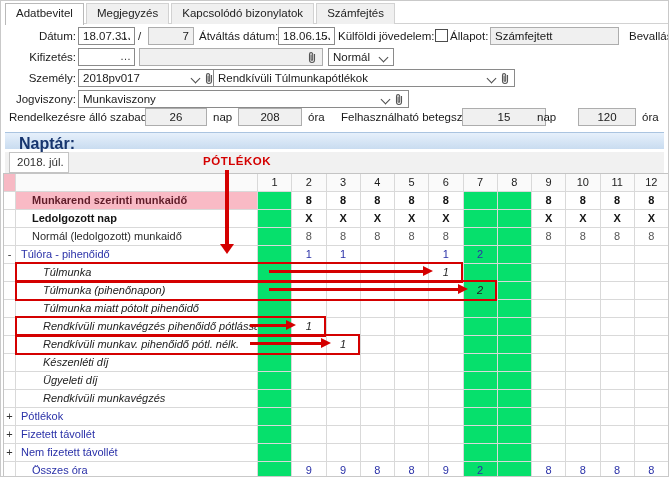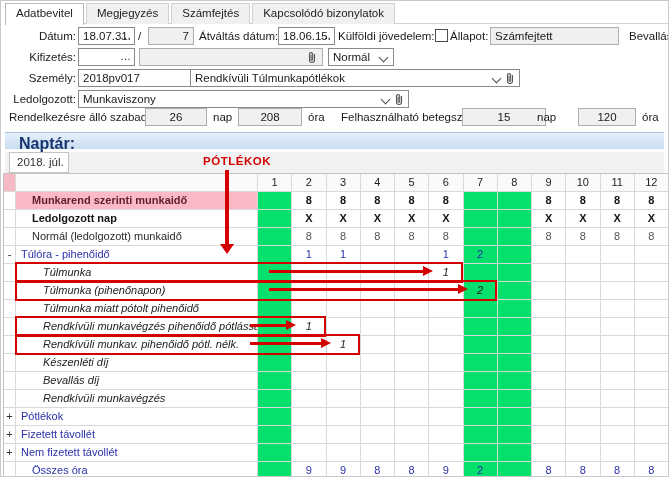--- a/index.html
+++ b/index.html
@@ -77,22 +77,22 @@
                   border-left:10px solid #d40000; }
 </style>
 </head>
 <body>
 
 <div class="window">
 
   <div class="tabbar">
     <div class="tab active">Adatbevitel</div>
     <div class="tab">Megjegyzés</div>
+    <div class="tab">Kapcsolódó bizonylatok</div>
     <div class="tab">Számfejtés</div>
-    <div class="tab">Kapcsolódó bizonylatok</div>
   </div>
 
   <div class="form">
 
     <span class="flabel" style="left:8px;top:6px;width:67px">Dátum:</span>
     <div class="field" style="left:77px;top:3px;width:57px;padding-right:14px">
       <span>18.07.31.</span>
       <span class="dots">…</span>
     </div>
     <span class="flabel" style="left:137px;top:6px">/</span>
@@ -125,29 +125,29 @@
     </div>
 
     <span class="flabel" style="left:8px;top:48px;width:67px">Személy:</span>
     <div class="field" style="left:77px;top:45px;width:141px;padding-right:34px">
       <span>2018pv017</span>
       <span class="chev" style="right:19px"></span>
       <svg class="clip" style="right:4px" width="10" height="13" viewBox="0 0 10 13">
           <path d="M7.5 3v6a2.5 2.5 0 0 1-5 0V3.2a1.6 1.6 0 0 1 3.2 0v5.3a.8.8 0 0 1-1.6 0V3.5" fill="none" stroke="#555" stroke-width="1.1"></path>
         </svg>
     </div>
-    <div class="field" style="left:189px;top:45px;width:330px;padding-right:34px">
+    <div class="field" style="left:212px;top:45px;width:302px;padding-right:34px">
       <span>Rendkívüli Túlmunkapótlékok</span>
       <span class="chev" style="right:19px"></span>
       <svg class="clip" style="right:4px" width="10" height="13" viewBox="0 0 10 13">
           <path d="M7.5 3v6a2.5 2.5 0 0 1-5 0V3.2a1.6 1.6 0 0 1 3.2 0v5.3a.8.8 0 0 1-1.6 0V3.5" fill="none" stroke="#555" stroke-width="1.1"></path>
         </svg>
     </div>
 
-    <span class="flabel" style="left:8px;top:69px;width:67px">Ledolgozott:</span>
+    <span class="flabel" style="left:8px;top:69px;width:67px">Jogviszony:</span>
     <div class="field" style="left:77px;top:66px;width:331px;padding-right:34px">
       <span>Munkaviszony</span>
       <span class="chev" style="right:19px"></span>
       <svg class="clip" style="right:4px" width="10" height="13" viewBox="0 0 10 13">
           <path d="M7.5 3v6a2.5 2.5 0 0 1-5 0V3.2a1.6 1.6 0 0 1 3.2 0v5.3a.8.8 0 0 1-1.6 0V3.5" fill="none" stroke="#555" stroke-width="1.1"></path>
         </svg>
     </div>
 
     <span class="flabel" style="left:8px;top:87px;width:132px">Rendelkezésre álló szabadság:</span>
     <div class="field ro center" style="left:144px;top:84px;width:62px">26</div>
@@ -315,21 +315,21 @@
       <div class="c day v-italic"></div>
       <div class="c day v-italic"></div>
       <div class="c day v-italic"></div>
       <div class="c day v-italic wk"></div>
       <div class="c day v-italic wk"></div>
       <div class="c day v-italic"></div>
       <div class="c day v-italic"></div>
       <div class="c day v-italic"></div>
       <div class="c day v-italic"></div>
       <div class="c exp"></div>
-      <div class="c lbl k-italic"><span class="lt">Bevallás díj</span></div>
+      <div class="c lbl k-italic"><span class="lt">Ügyeleti díj</span></div>
       <div class="c day v-italic wk"></div>
       <div class="c day v-italic"></div>
       <div class="c day v-italic"></div>
       <div class="c day v-italic"></div>
       <div class="c day v-italic"></div>
       <div class="c day v-italic"></div>
       <div class="c day v-italic wk"></div>
       <div class="c day v-italic wk"></div>
       <div class="c day v-italic"></div>
       <div class="c day v-italic"></div>

